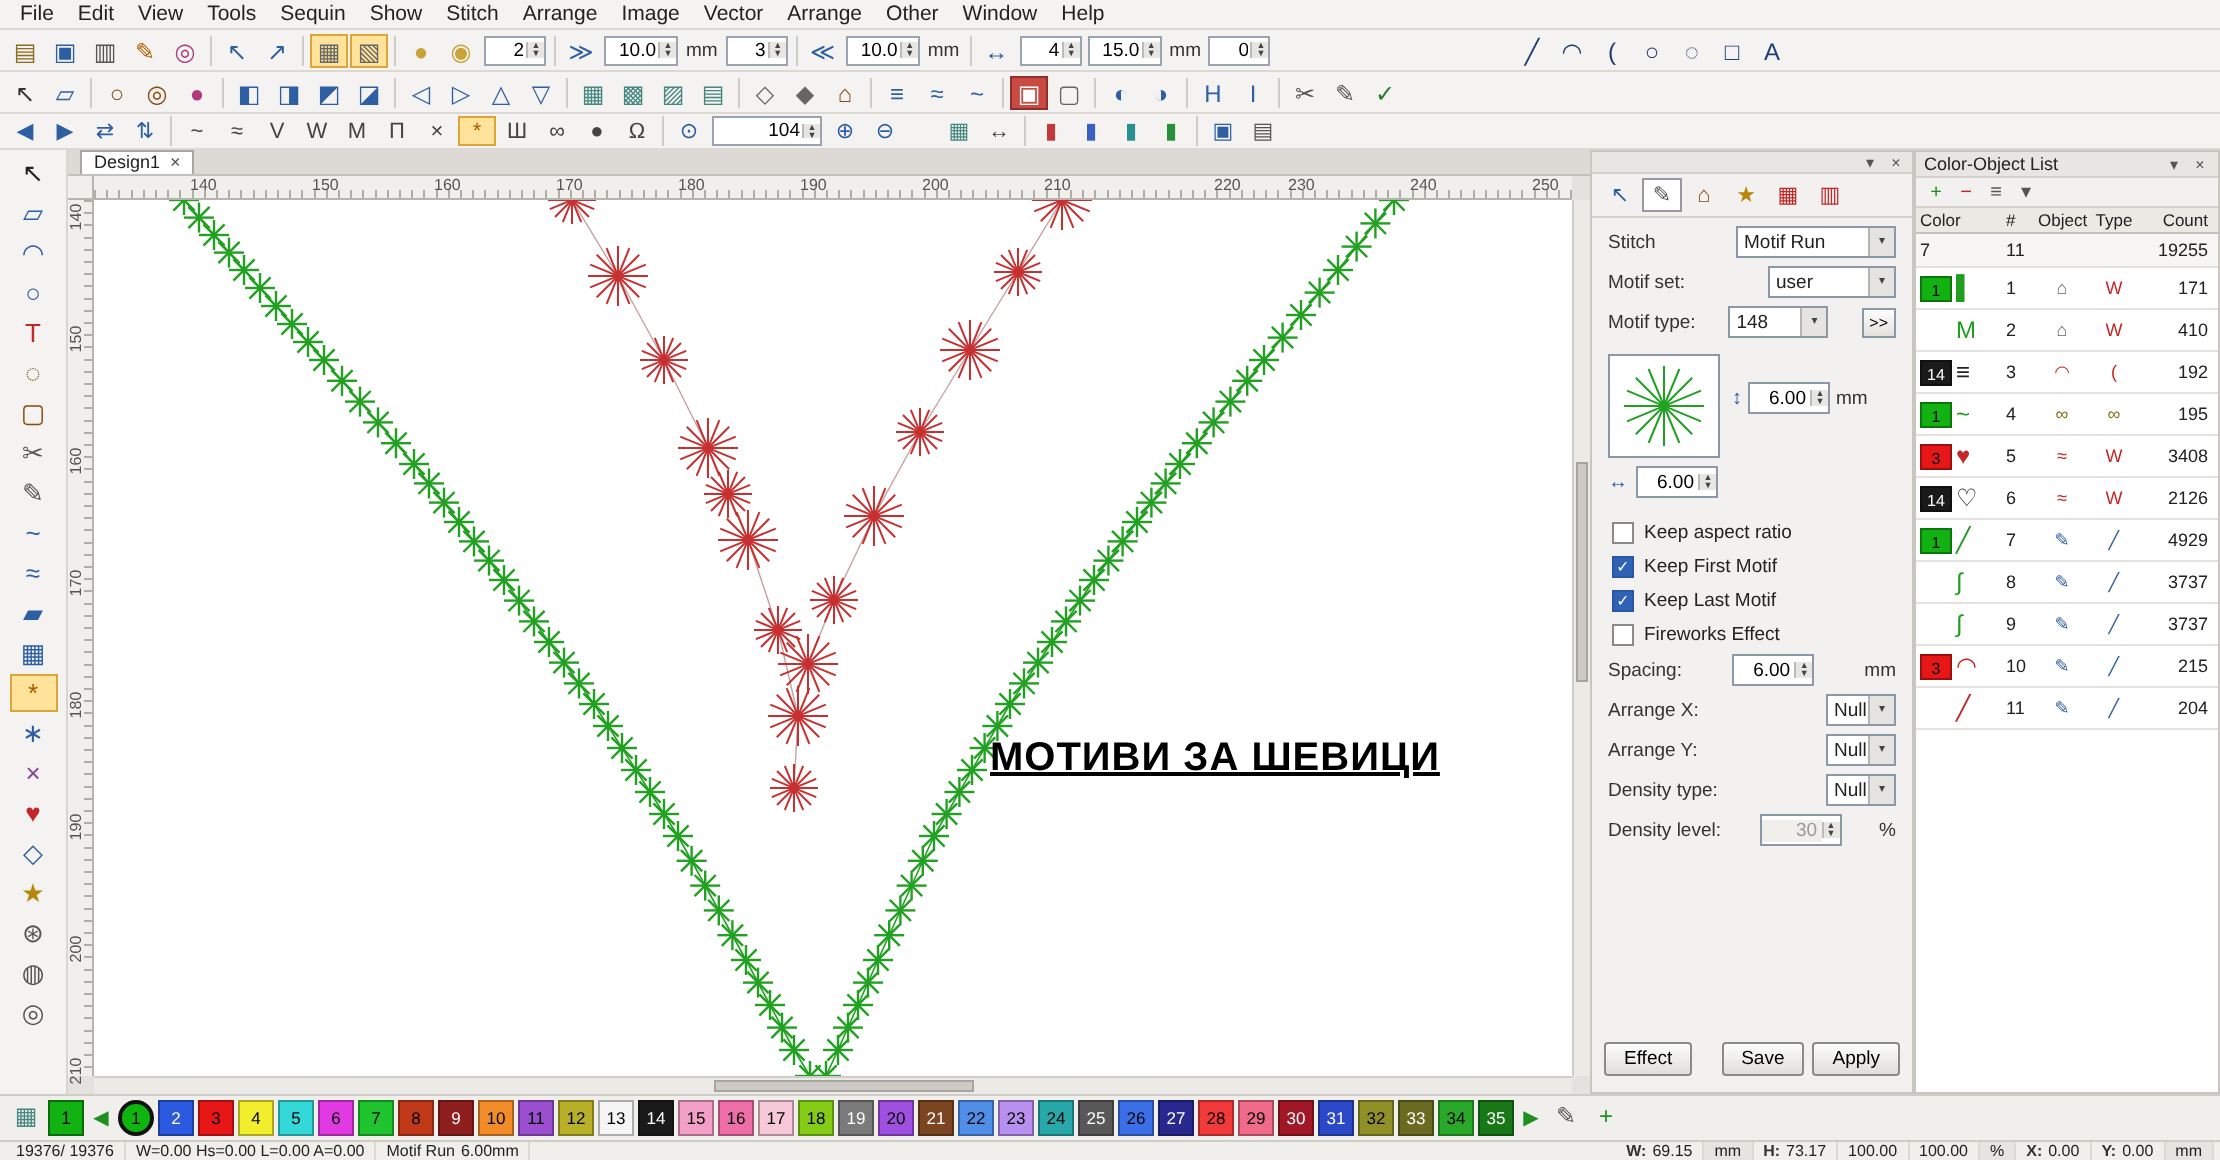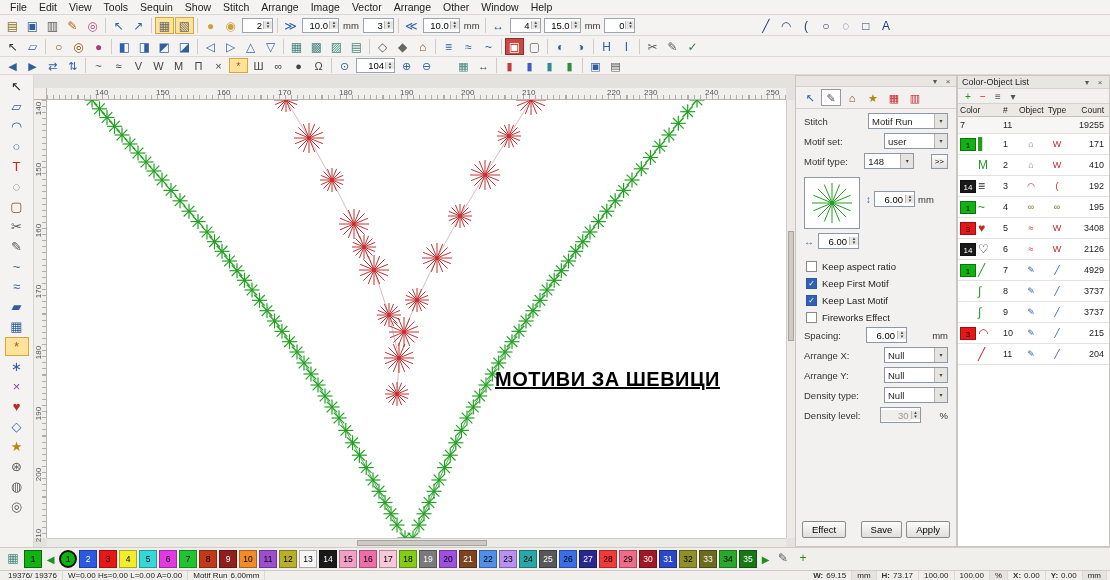--- a/index.html
+++ b/index.html
@@ -78,21 +78,21 @@
   .ptab{width:20px;height:17px;line-height:16px;text-align:center;font-size:11px;border:1px solid transparent;}
   .ptab.sel{background:#fff;border-color:#9a97a2;}
   .prow{display:flex;align-items:center;margin:4px 8px 0;gap:4px;}
   .prow.spread{justify-content:space-between;}
   .plabel{font-size:9.5px;color:#333;}
   .dd{display:inline-flex;align-items:center;height:16px;border:1px solid #8a98a8;background:#fff;font-size:9.5px;}
   .dd-val{padding:0 3px;flex:1;white-space:nowrap;overflow:hidden;}
   .dd-btn{width:13px;align-self:stretch;background:#e6e4e0;border-left:1px solid #b8b5b0;
     text-align:center;font-size:6px;line-height:14px;color:#444;}
   .dd-btn::after{content:"▾";}
-  .w80{width:80px;}.w64{width:64px;}.w50{width:50px;}.w46{width:64px;}
+  .w80{width:80px;}.w64{width:64px;}.w50{width:50px;}.w46{width:35px;}
   .mini-btn{height:15px;border:1px solid #8a98a8;background:linear-gradient(#fdfdfd,#e3e1dd);
     font-size:8px;padding:0 3px;line-height:13px;}
   .preview-row{display:flex;align-items:flex-start;margin:8px 8px 0;gap:6px;}
   #motif-preview{width:56px;height:52px;border:1px solid #8a98a8;background:#fff;}
   .dim-col{display:flex;align-items:center;gap:3px;margin-top:14px;}
   .sfield{display:inline-flex;align-items:center;height:16px;border:1px solid #8a98a8;background:#fff;}
   .sfield input{width:30px;border:none;outline:none;font-size:9.5px;text-align:right;
     padding-right:2px;font-family:inherit;}
   .sfield.dis input{color:#999;background:#f0efec;}
   .harrow::before{content:"↔";color:#2e5fa3;font-size:10px;}
@@ -308,21 +308,21 @@
       <span class="tb-icon" style="color: rgb(68, 68, 68);">Π</span>
       <span class="tb-icon" style="color: rgb(68, 68, 68);">×</span>
       <span class="tb-icon hl" style="color: rgb(176, 92, 0);">*</span>
       <span class="tb-icon" style="color: rgb(68, 68, 68);">Ш</span>
       <span class="tb-icon" style="color: rgb(68, 68, 68);">∞</span>
       <span class="tb-icon" style="color: rgb(68, 68, 68);">●</span>
       <span class="tb-icon" style="color: rgb(68, 68, 68);">Ω</span>
       <span class="tb-sep"></span>
       <span class="tb-icon" style="color: rgb(46, 95, 163);">⊙</span>
       <span class="tb-field">
-        <input value="104" style="width: 28px;">
+        <input value="104" style="width: 44px;">
         <span class="spin">
           <i>▲</i>
           <i>▼</i>
         </span>
       </span>
       <span class="tb-icon" style="color: rgb(46, 95, 163);">⊕</span>
       <span class="tb-icon" style="color: rgb(46, 95, 163);">⊖</span>
       <span style="width: 16px; flex: 0 0 auto;"></span>
       <span class="tb-icon" style="color: rgb(70, 135, 127);">▦</span>
       <span class="tb-icon" style="color: rgb(68, 68, 68);">↔</span>
@@ -354,20 +354,26 @@
       <span class="tb-icon" style="color: rgb(136, 68, 153);">×</span>
       <span class="tb-icon" style="color: rgb(196, 39, 39);">♥</span>
       <span class="tb-icon" style="color: rgb(46, 95, 163);">◇</span>
       <span class="tb-icon" style="color: rgb(184, 134, 11);">★</span>
       <span class="tb-icon" style="color: rgb(85, 85, 85);">⊛</span>
       <span class="tb-icon" style="color: rgb(85, 85, 85);">◍</span>
       <span class="tb-icon" style="color: rgb(85, 85, 85);">◎</span>
     </div>
 
   <div id="canvas-region">
+    <div id="tabbar">
+      <span class="tab">
+        <span>Design1</span>
+        <span class="tab-close"></span>
+      </span>
+    </div>
     <div id="ruler-corner"></div>
     <div id="ruler-top">
         <span class="rt-num" style="left: 48px;">140</span>
         <span class="rt-num" style="left: 109px;">150</span>
         <span class="rt-num" style="left: 170px;">160</span>
         <span class="rt-num" style="left: 231px;">170</span>
         <span class="rt-num" style="left: 292px;">180</span>
         <span class="rt-num" style="left: 353px;">190</span>
         <span class="rt-num" style="left: 414px;">200</span>
         <span class="rt-num" style="left: 475px;">210</span>

